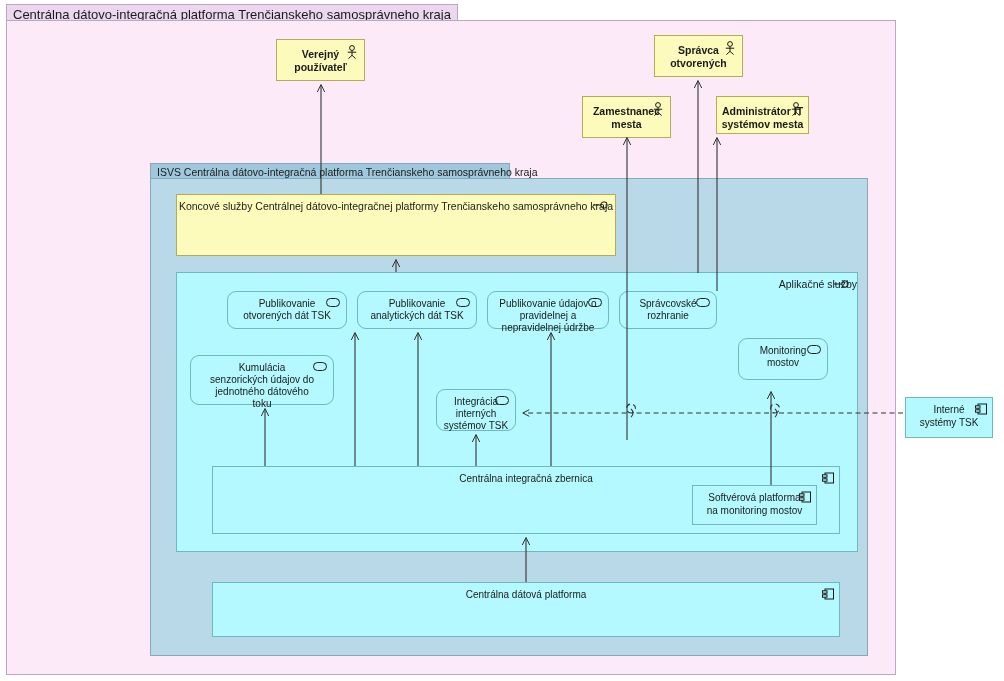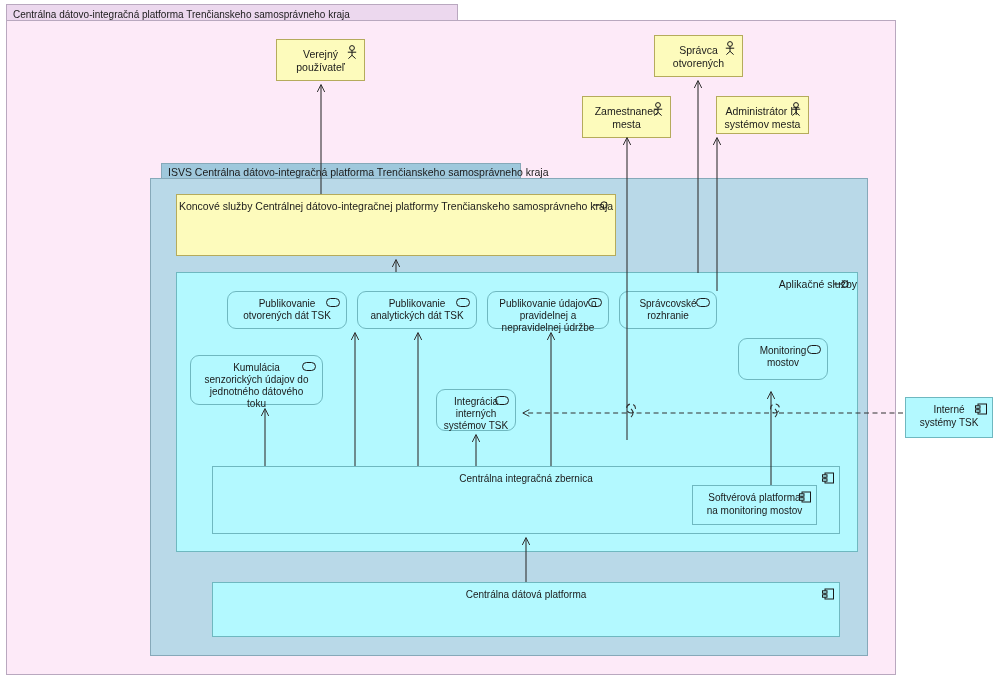--- a/index.html
+++ b/index.html
@@ -11,21 +11,21 @@
   
   .group-outer{
     background:#fdeaf8;
     border:1px solid #b9a8bf;
   }
   .group-outer-tab{
     position:absolute;box-sizing:border-box;
     background:#ecd8ee;
     border:1px solid #b9a8bf;
     border-bottom:none;
-    font-size:10px;color:#1a1a1a;
+    font-size:13px;color:#1a1a1a;
     padding:3px 6px 0 6px;
     white-space:nowrap;
     line-height:13px;
   }
 
   
   .group-isvs{
     background:#b9d9e8;
     border:1px solid #86a9b9;
   }
@@ -41,20 +41,21 @@
   }
 
   
   .actor{
     background:#fdfbbc;
     border:1px solid #b5ab5c;
     font-size:10.5px;color:#1a1a1a;
     text-align:center;
     line-height:12.5px;
     padding-top:8px;
+    font-weight:bold;
   }
   .actor .glyph{
     position:absolute;right:6px;top:5px;
   }
 
   
   .product{
     background:#fdfbbc;
     border:1px solid #b5ab5c;
     font-size:10.5px;color:#1a1a1a;
@@ -105,21 +106,21 @@
 </head>
 <body>
 
 <div id="canvas">
 
   <div class="group-outer-tab box" style="left:6px;top:4px;width:452px;height:17px;">
     <span>Centrálna dátovo-integračná platforma Trenčianskeho samosprávneho kraja</span>
   </div>
   <div class="group-outer box" style="left:6px;top:20px;width:890px;height:655px;"></div>
 
-  <div class="group-isvs-tab box" style="left:150px;top:163px;width:360px;height:16px;margin-left:11px;">
+  <div class="group-isvs-tab box" style="left:150px;top:163px;width:360px;height:16px;">
     <span>ISVS Centrálna dátovo-integračná platforma Trenčianskeho samosprávneho kraja</span>
   </div>
   <div class="group-isvs box" style="left:150px;top:178px;width:718px;height:478px;"></div>
 
   <div class="actor box" style="left:276px;top:39px;width:89px;height:42px;">
     <span class="glyph">
       <svg width="12" height="14" viewBox="0 0 12 14">
         <circle cx="6" cy="3" r="2.4" fill="none" stroke="#1a1a1a" stroke-width="1"></circle>
         <line x1="6" y1="5.6" x2="6" y2="10.5" stroke="#1a1a1a" stroke-width="1"></line>
         <line x1="1.8" y1="7.2" x2="10.2" y2="7.2" stroke="#1a1a1a" stroke-width="1"></line>
@@ -227,21 +228,21 @@
   <div class="appsvc box" style="left:619px;top:291px;width:98px;height:38px;">
     <span class="glyph">
       <svg width="14" height="9" viewBox="0 0 14 9">
           <rect x="0.5" y="0.5" width="13" height="8" rx="4" ry="4" fill="none" stroke="#1a1a1a" stroke-width="1"></rect>
         </svg>
     </span>
     <span class="lbl">Správcovské</span>
     <span class="lbl">rozhranie</span>
   </div>
 
-  <div class="appsvc box" style="left:190px;top:355px;width:133px;height:50px;">
+  <div class="appsvc box" style="left:190px;top:355px;width:144px;height:50px;">
     <span class="glyph">
       <svg width="14" height="9" viewBox="0 0 14 9">
           <rect x="0.5" y="0.5" width="13" height="8" rx="4" ry="4" fill="none" stroke="#1a1a1a" stroke-width="1"></rect>
         </svg>
     </span>
     <span class="lbl">Kumulácia</span>
     <span class="lbl">senzorických údajov do</span>
     <span class="lbl">jednotného dátového</span>
     <span class="lbl">toku</span>
   </div>

